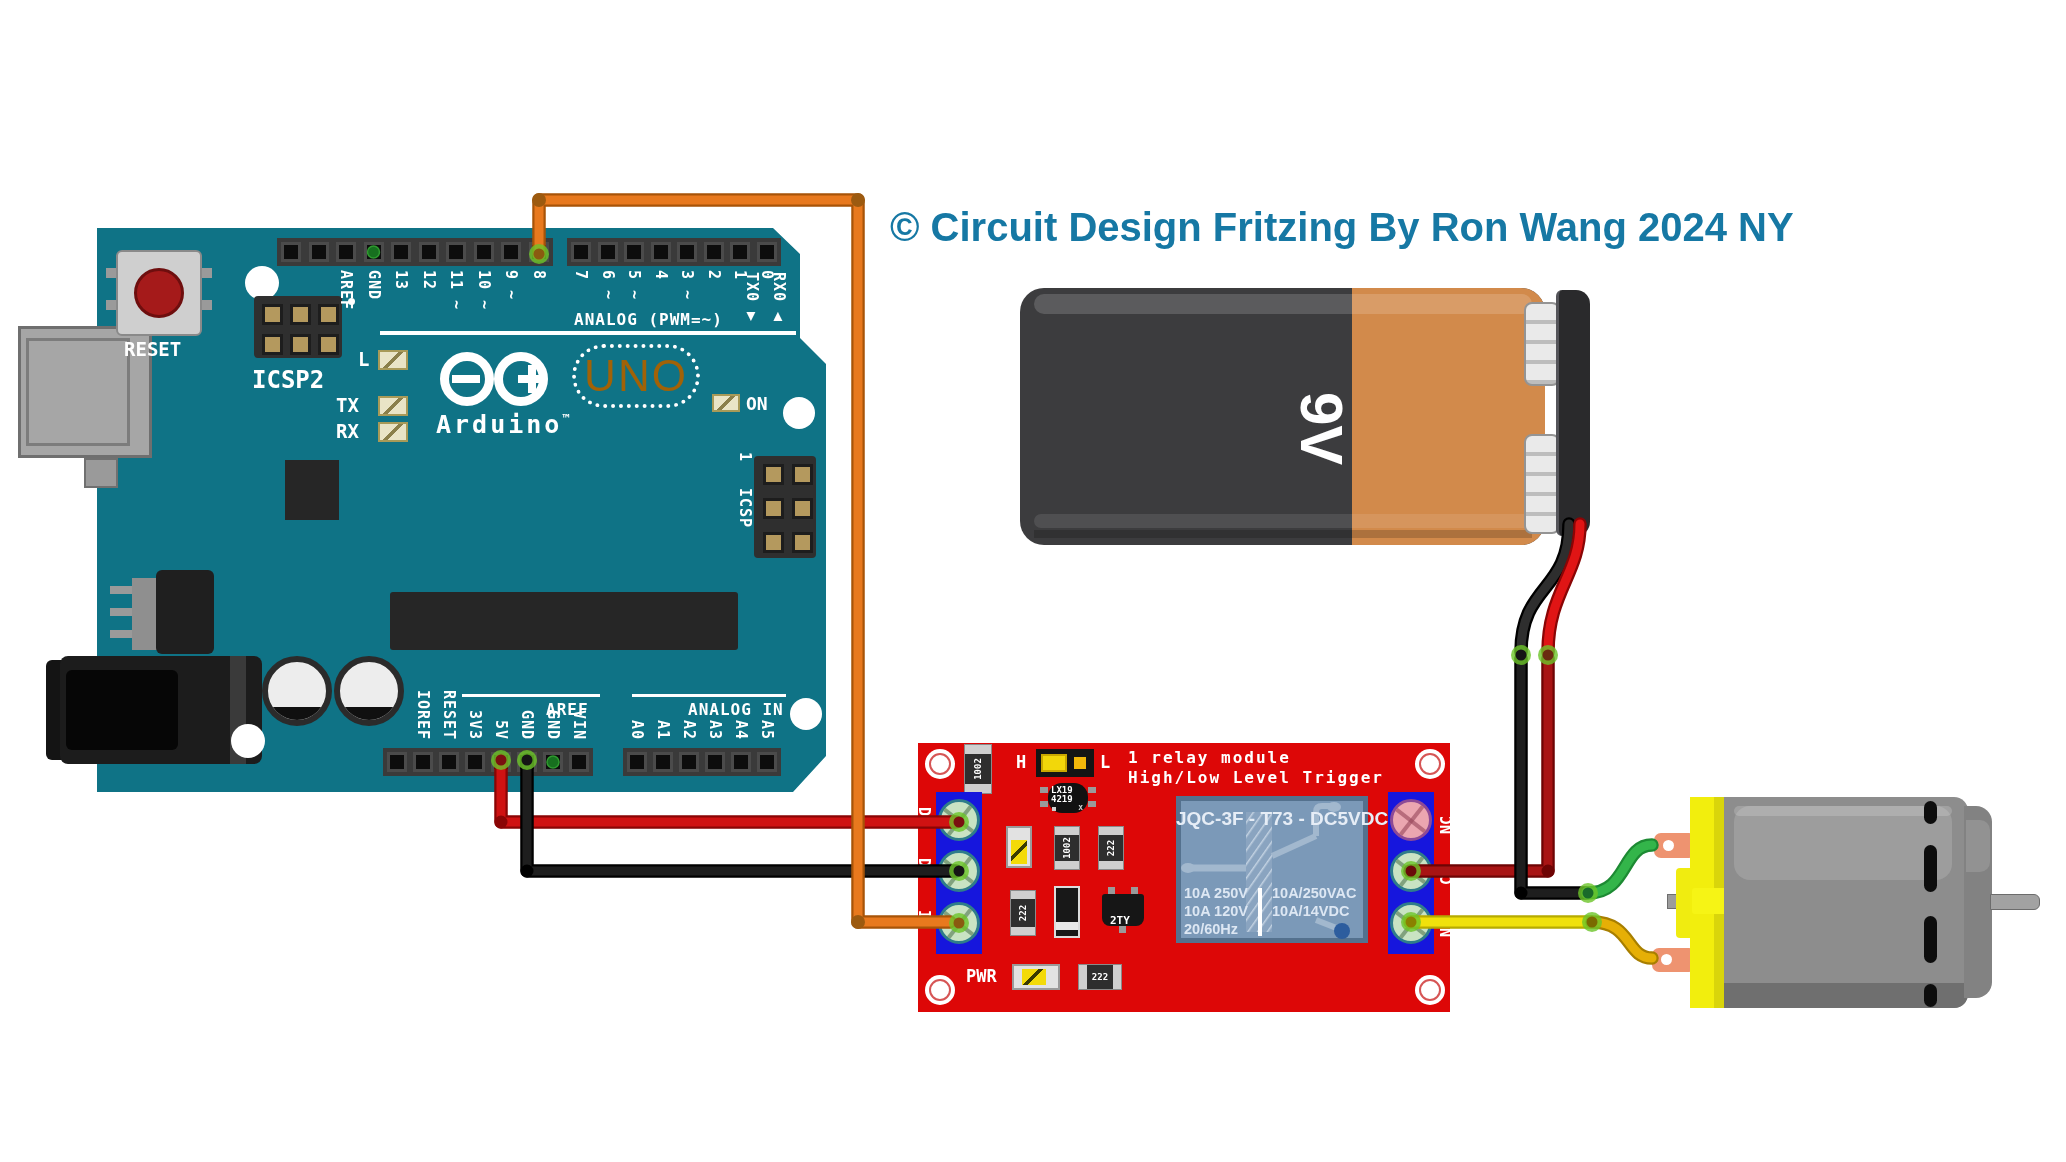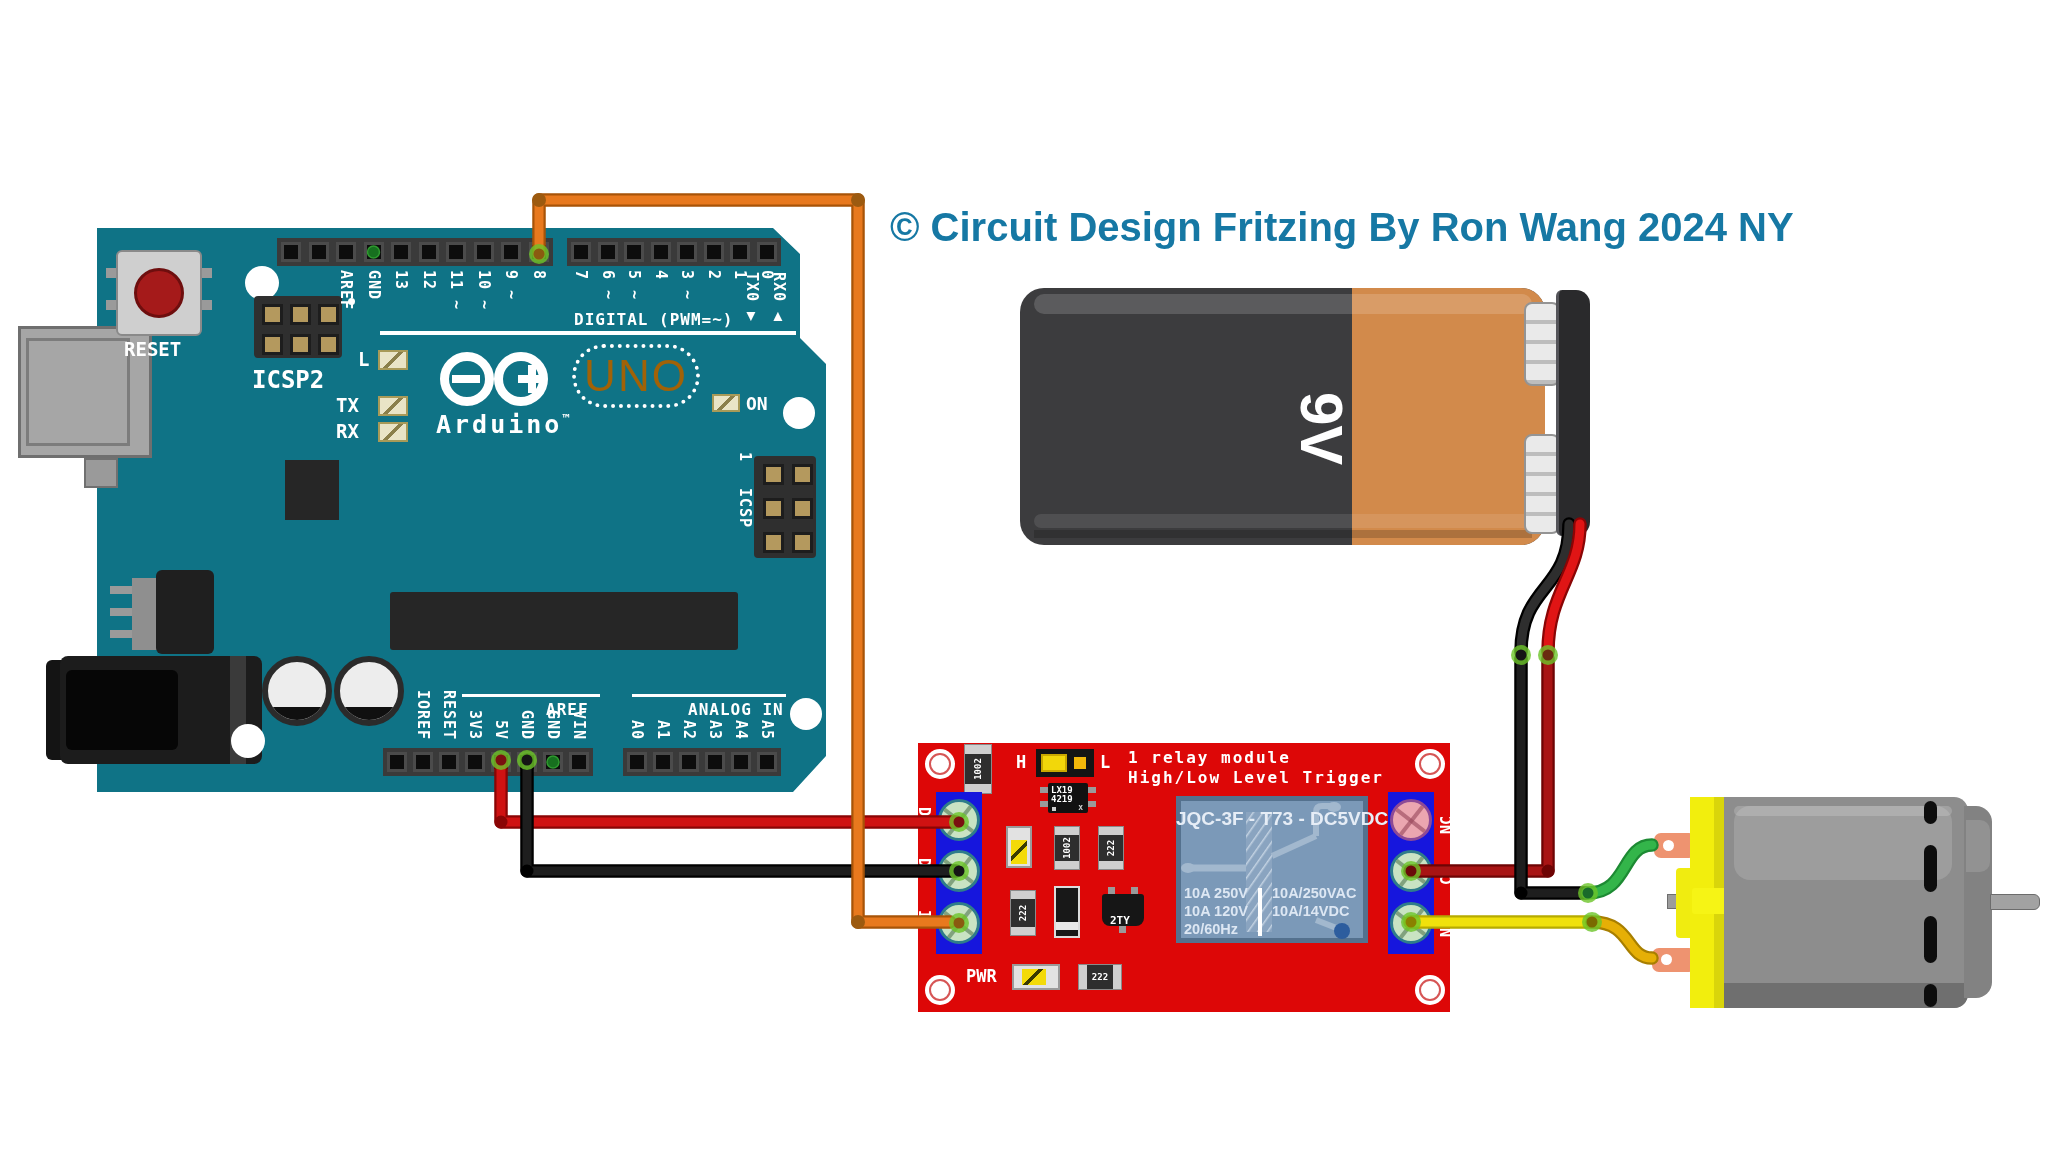--- a/index.html
+++ b/index.html
@@ -144,21 +144,21 @@
 <div class="a logo-circle" style="left:440px;top:352px"></div>
 <div class="a logo-circle" style="left:494px;top:352px"></div>
 <div class="a" style="left:452px;top:375px;width:28px;height:8px;background:#fff"></div>
 <div class="a" style="left:518px;top:375px;width:28px;height:8px;background:#fff"></div>
 <div class="a" style="left:528px;top:365px;width:8px;height:28px;background:#fff"></div>
 <div class="a mono" style="left:436px;top:410px;font-size:25px;letter-spacing:3px"><span>Arduino</span><span style="font-size:12px;vertical-align:10px">™</span></div>
 <div class="a uno-oval" style="left:572px;top:344px;width:128px;height:64px">
   <span style="font:500 44px 'Liberation Sans',sans-serif;color:#a16207;letter-spacing:2px">UNO</span>
 </div>
 
-<div class="a caption" style="left:574px;top:310px">DIGITAL (PWM=~)</div>
+<div class="a caption" style="left:574px;top:310px">ANALOG (PWM=~)</div>
 <div class="a silkline" style="left:380px;top:331px;width:416px;height:4px"></div>
 <div class="a silkline" style="left:462px;top:694px;width:138px;height:3px"></div>
 <div class="a silkline" style="left:632px;top:694px;width:154px;height:3px"></div>
 <div class="a caption" style="left:546px;top:700px">AREF</div>
 <div class="a caption" style="left:688px;top:700px">ANALOG IN</div>
 
 <div class="a pinstrip" style="left:277px;top:238px;width:276px">
     <span class="pin" style="left: 4px;"></span>
     <span class="pin" style="left: 31.5px;"></span>
     <span class="pin" style="left: 59px;"></span>
@@ -253,21 +253,21 @@
 <div class="a" style="left:1036px;top:749px;width:58px;height:28px;background:#141414"></div>
 <div class="a" style="left:1041px;top:754px;width:26px;height:18px;background:#f2d70a;border:2px solid #caa800"></div>
 <div class="a" style="left:1074px;top:757px;width:12px;height:12px;background:#f2b70a"></div>
 <div class="a mono" style="left:1100px;top:752px;font-size:17px">L</div>
 
 <div class="a res v" style="left:964px;top:744px;width:28px;height:50px">
     <div class="band">
       <span>1002</span>
     </div>
   </div>
-<div class="a" style="left:1048px;top:783px;width:40px;height:30px;background:#111;border-radius:2px">
+<div class="a" style="left:1048px;top:783px;width:40px;height:30px;background:#111;border-radius:14px">
   <span style="position:absolute;left:-8px;top:4px;width:8px;height:6px;background:#9a9a9a"></span>
   <span style="position:absolute;left:-8px;top:18px;width:8px;height:6px;background:#9a9a9a"></span>
   <span style="position:absolute;right:-8px;top:4px;width:8px;height:6px;background:#9a9a9a"></span>
   <span style="position:absolute;right:-8px;top:18px;width:8px;height:6px;background:#9a9a9a"></span>
   <span style="position:absolute;left:3px;top:2px;font:bold 9px 'DejaVu Sans Mono',monospace;color:#fff">LX19</span>
   <span style="position:absolute;left:3px;top:11px;font:bold 9px 'DejaVu Sans Mono',monospace;color:#fff">4219</span>
   <span style="position:absolute;left:4px;bottom:2px;width:4px;height:4px;background:#cfcfcf"></span>
   <span style="position:absolute;right:5px;bottom:1px;font:bold 8px 'DejaVu Sans Mono',monospace;color:#cfcfcf">x</span>
 </div>
 <div class="a rled" style="left:1006px;top:826px;width:26px;height:42px">

